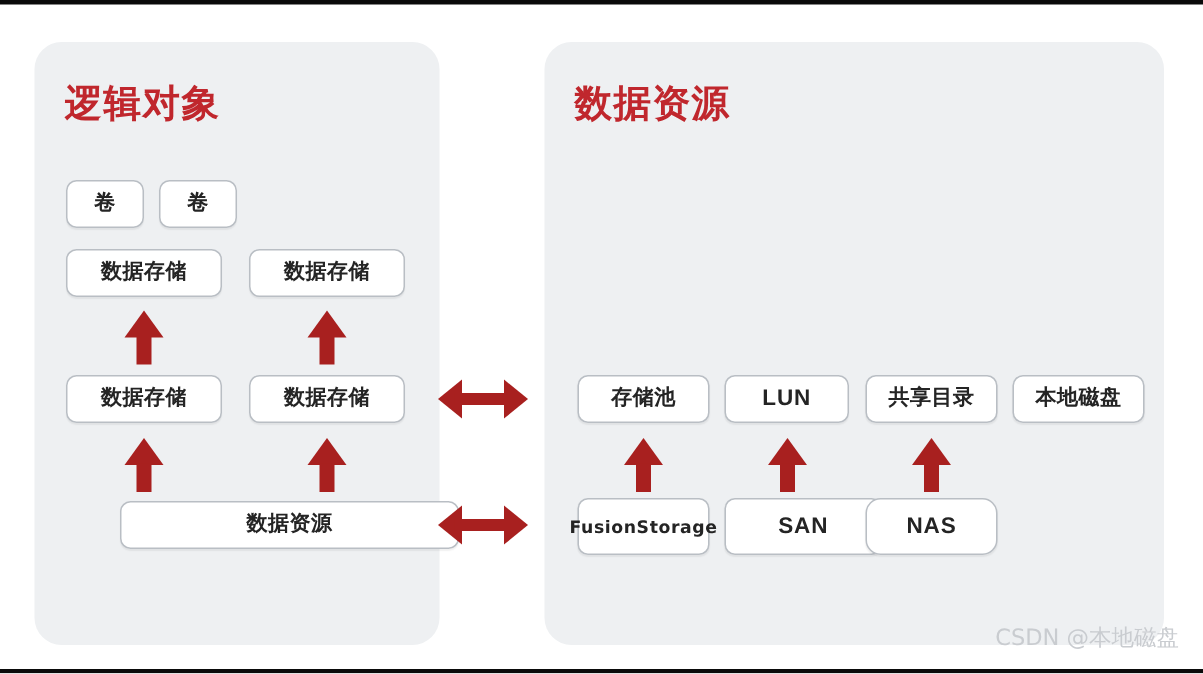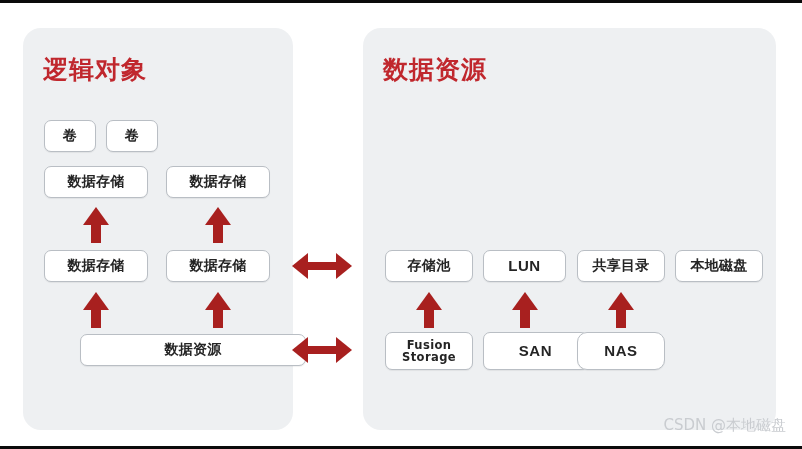--- a/index.html
+++ b/index.html
@@ -224,21 +224,21 @@
   </div>
   <div class="arrow-up" style="left:512px; top:292px;">
     <div class="head"></div>
       <div class="shaft"></div>
   </div>
   <div class="arrow-up" style="left:608px; top:292px;">
     <div class="head"></div>
       <div class="shaft"></div>
   </div>
 
-  <div class="node small-latin" style="left:385px; top:332px; width:88px; height:38px; flex-direction:column;">
+  <div class="node small-latin" style="left:385px; top:332px; width:88px; height:38px; flex-direction:row;">
     <span>Fusion</span>
     <span>Storage</span>
   </div>
   <div class="node latin" style="left:483px; top:332px; width:105px; height:38px;">
     <span>SAN</span>
   </div>
   <div class="node latin" style="left:577px; top:332px; width:88px; height:38px;border-radius:10px;">
     <span>NAS</span>
   </div>
 

